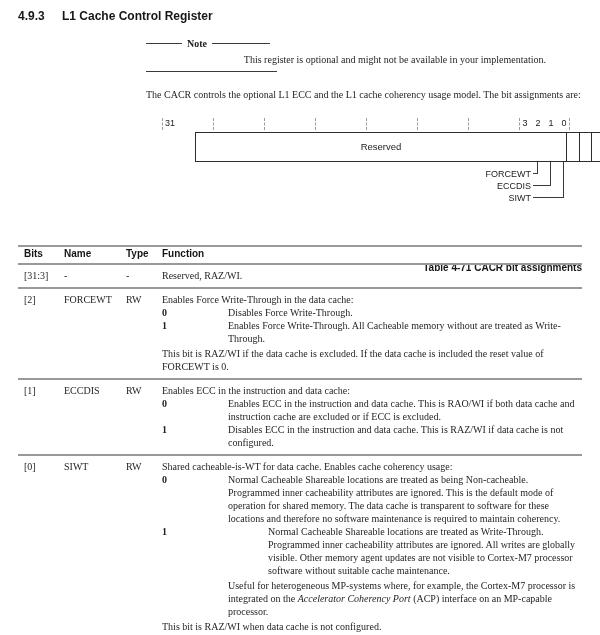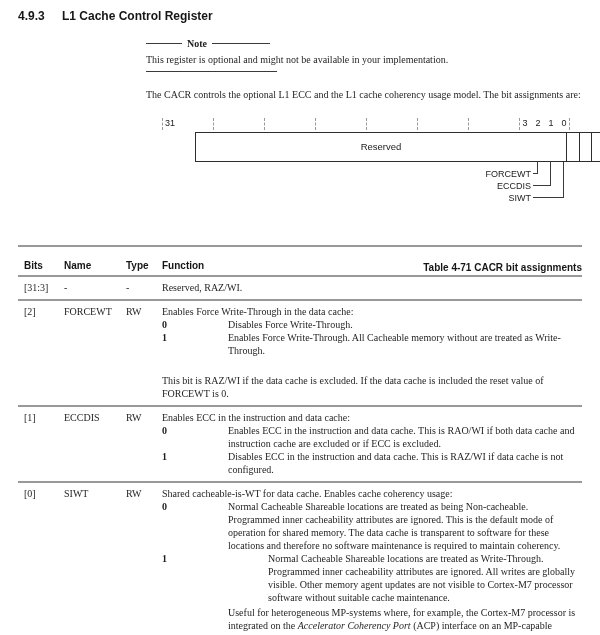--- a/index.html
+++ b/index.html
@@ -9,21 +9,21 @@
     background:#ffffff; color:#1f1f1f;
     font-family:"Liberation Serif", serif; font-size:10px; line-height:13px;
   }
 
   
   .heading { position:absolute; left:18px; top:10px; display:flex;
     font-family:"Liberation Sans", sans-serif; font-weight:bold; font-size:12px; color:#161616;align-items:flex-end; }
   .heading .num { width:44px; }
 
   
-  .noteblock { position:absolute; left:146px; top:38px; width:400px; }
+  .noteblock { position:absolute; left:146px; top:38px; width:400px;text-align:right; }
   .note-head { display:flex; align-items:center; height:10px; }
   .note-rule-l { width:36px; border-top:1px solid #3a3a3a; }
   .note-rule-r { width:58px; border-top:1px solid #3a3a3a; }
   .note-label { font-weight:bold; padding:0 5px; font-size:10px; }
   .note-text { margin-top:5px; }
   .note-close { width:131px; border-top:1px solid #3a3a3a; margin-top:5px; }
 
   
   .intro { position:absolute; left:146px; top:88px; width:437px; }
 
@@ -40,29 +40,29 @@
   .fieldlabel { position:absolute; left:431px; width:100px; text-align:right;
     font-family:"Liberation Sans", sans-serif; font-size:9px; line-height:12px; color:#222; }
 
   
   .tbl-title { position:absolute; left:282px; top:221px; width:300px; text-align:right;
     font-family:"Liberation Sans", sans-serif; font-weight:bold; font-size:10px; color:#161616;margin-top:40px; }
 
   
   .bits-table { position:absolute; left:18px; top:245px; width:564px; border-top:2px solid #999; }
   .trow, .thead { display:grid; grid-template-columns:46px 62px 36px 1fr; }
-  .thead { padding:12px 0 3px; font-family:"Liberation Sans", sans-serif; font-weight:bold; color:#161616; }
+  .thead { padding:0 0 3px; font-family:"Liberation Sans", sans-serif; font-weight:bold; color:#161616; }
   .trow { border-top:2px solid #999; padding:4px 0 5px; }
   .c-bits { padding-left:6px; }
   .vrow { display:grid; grid-template-columns:66px 1fr; }
   .vnum { font-weight:bold; }
   .vdesc { display:block; }
   .vpara { display:block;margin-left:40px; }
   .vpara2 { display:block; margin-top:2px; }
-  .f-note { margin-top:17px; }
+  .f-note { margin-top:2px; }
 </style>
 </head>
 <body>
 
 <div class="page">
 
   <div class="heading">
     <span class="num">4.9.3</span>
     <span>L1 Cache Control Register</span>
   </div>

